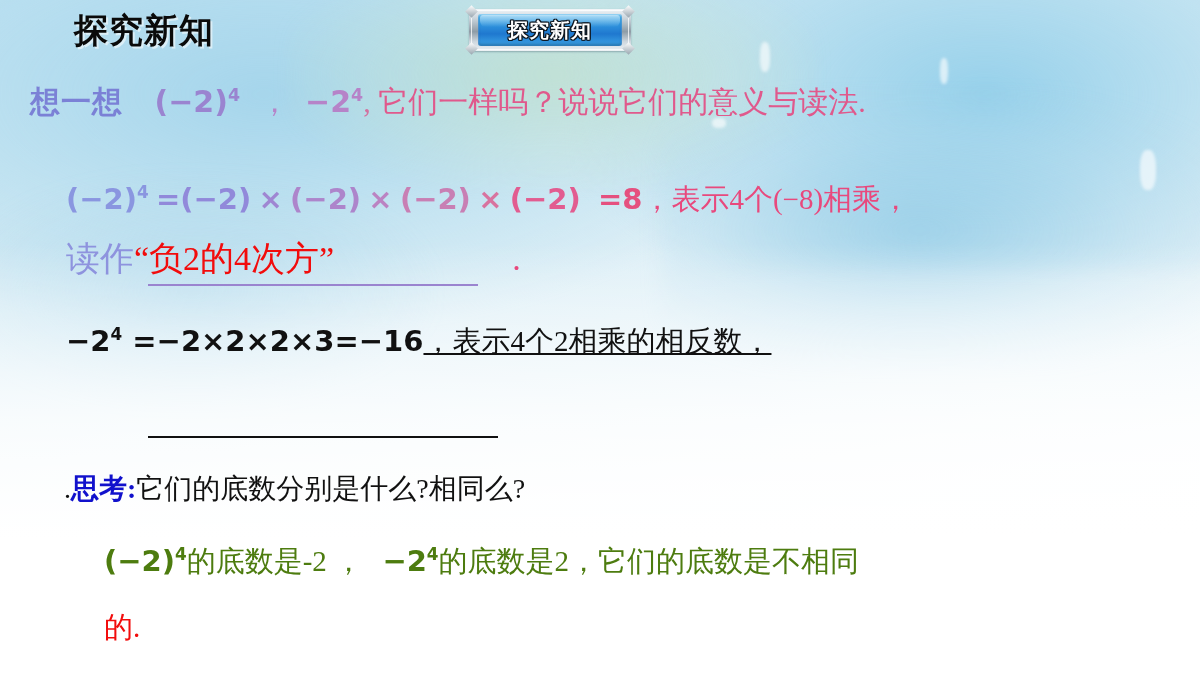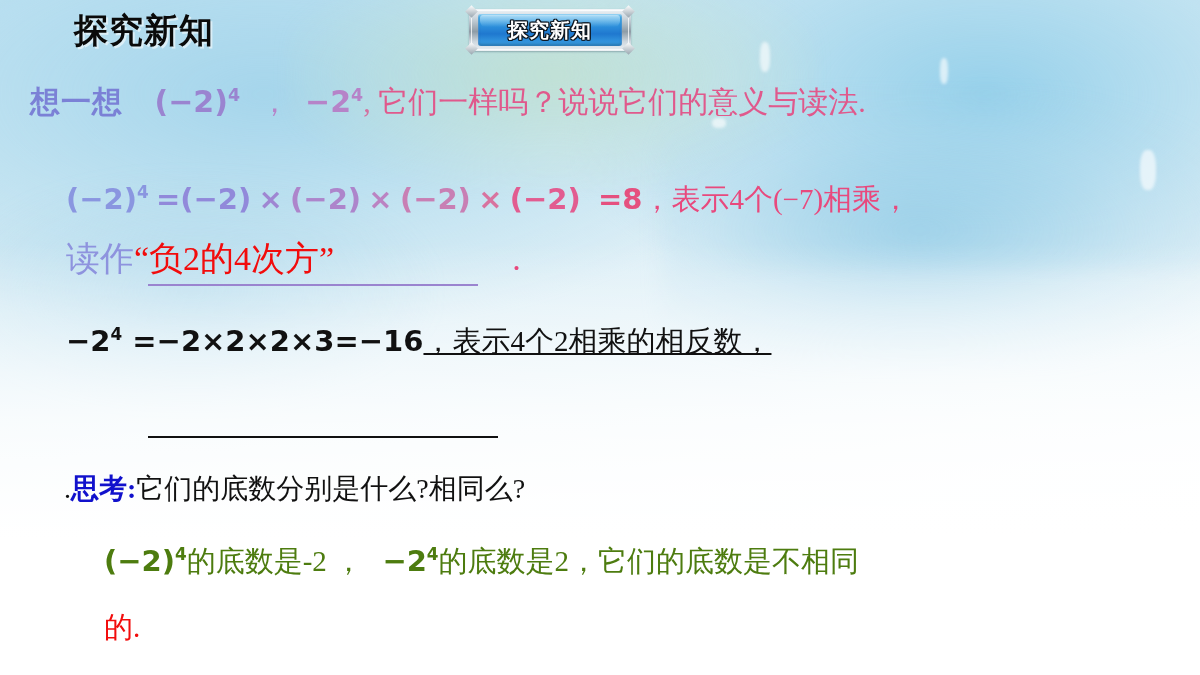--- a/index.html
+++ b/index.html
@@ -271,21 +271,21 @@
 
   <div class="line" id="line2">
     <span class="sans-b c1">(−2)</span><sup class="exp sans-b c1">4</sup>
     <span class="sans-b c2">=</span><span class="sans-b c2">(−2)</span>
     <span class="sans-b c3">×</span>
     <span class="sans-b c4">(−2)</span>
     <span class="sans-b c5">×</span>
     <span class="sans-b c6">(−2)</span>
     <span class="sans-b c7">×</span>
     <span class="sans-b c8">(−2)</span>
-    <span style="display:inline-block;width:10px;"></span><span class="sans-b c9">=8</span><span class="kai tail">，表示4个(−7)相乘，</span>
+    <span style="display:inline-block;width:10px;"></span><span class="sans-b c9">=8</span><span class="kai tail">，表示4个(−8)相乘，</span>
   </div>
 
   <div class="line" id="line3">
     <span class="kai readas">读作</span><span class="answer">“</span><span class="answer kai">负2的4次方</span><span class="answer">”</span><span style="display:inline-block;width:178px;"></span><span class="dot">.</span>
   </div>
   <div class="ul-purple"></div>
 
   <div class="line sans-b" id="line4">
     <span>−2</span><sup class="exp">4</sup>
     <span>=−2×2×2×3=−16</span><span class="kai" style="font-weight:normal;text-decoration:underline;">，表示4个2相乘的相反数，</span>

